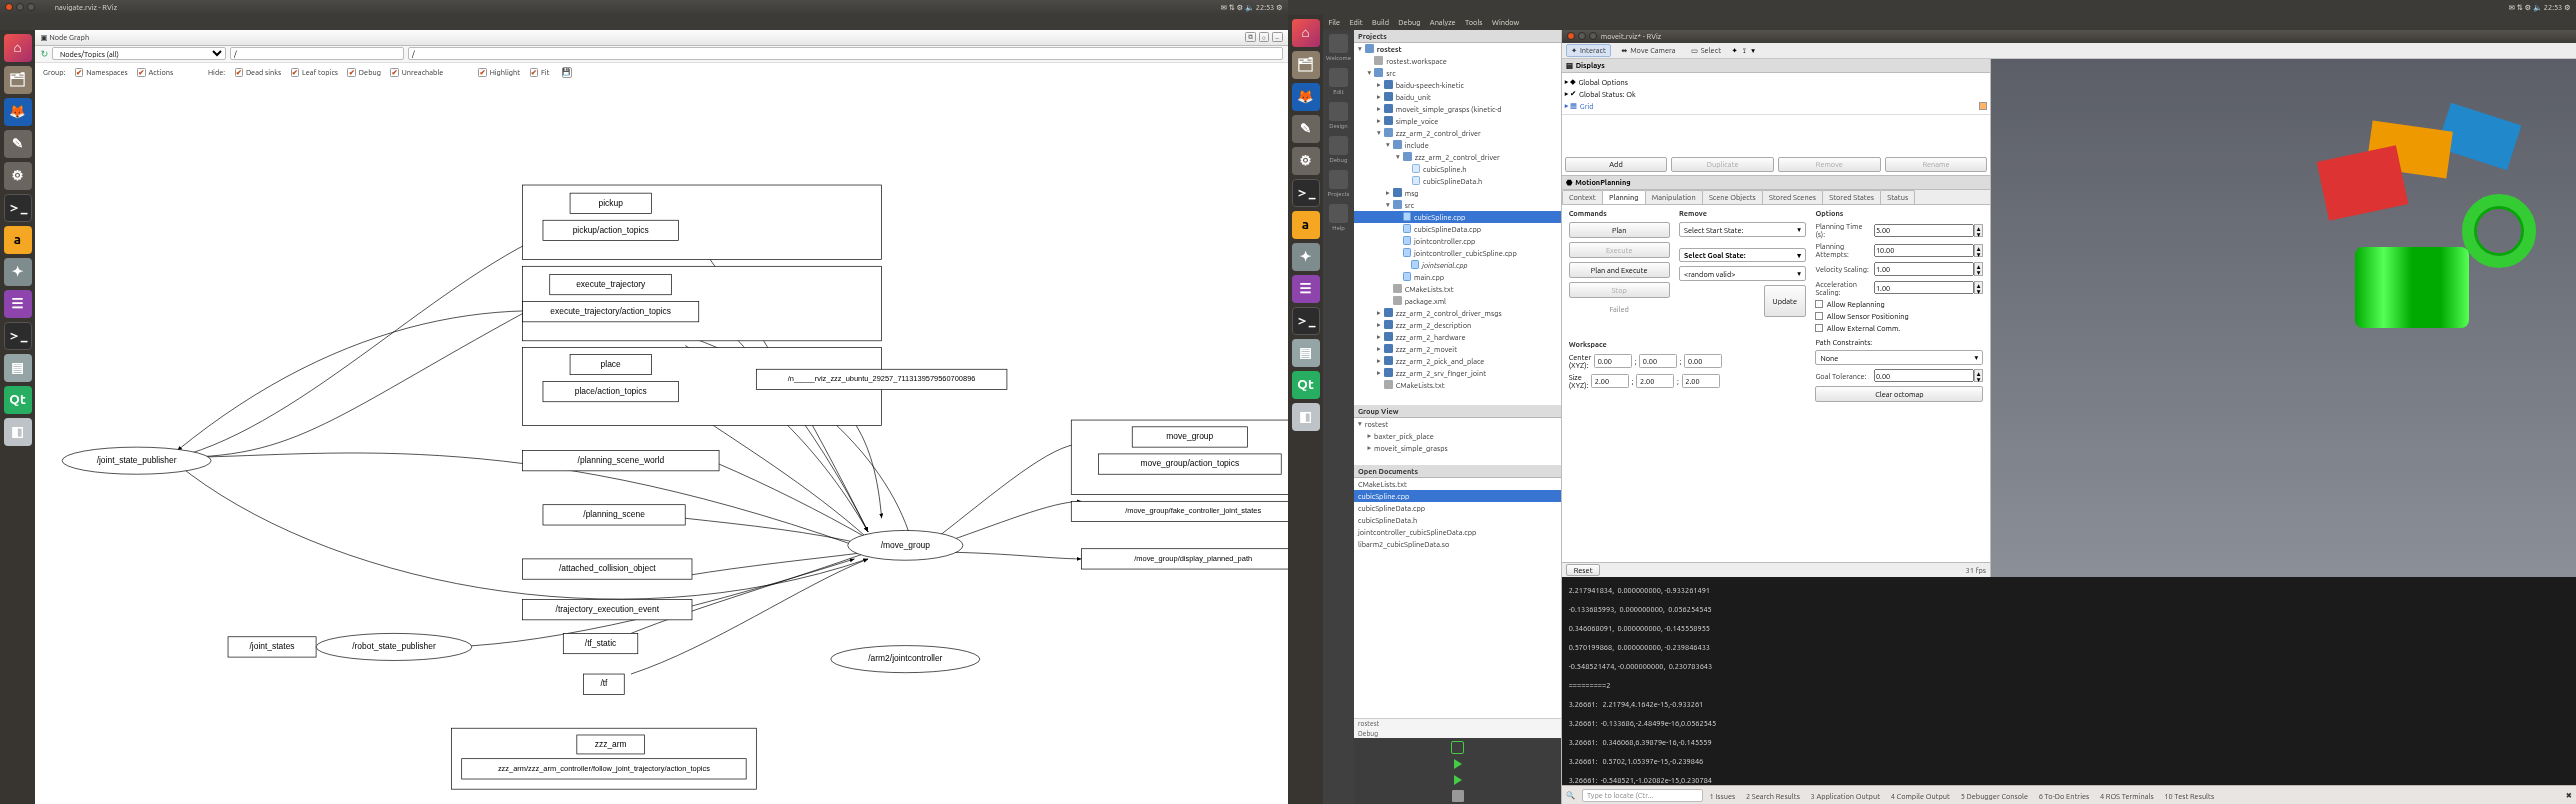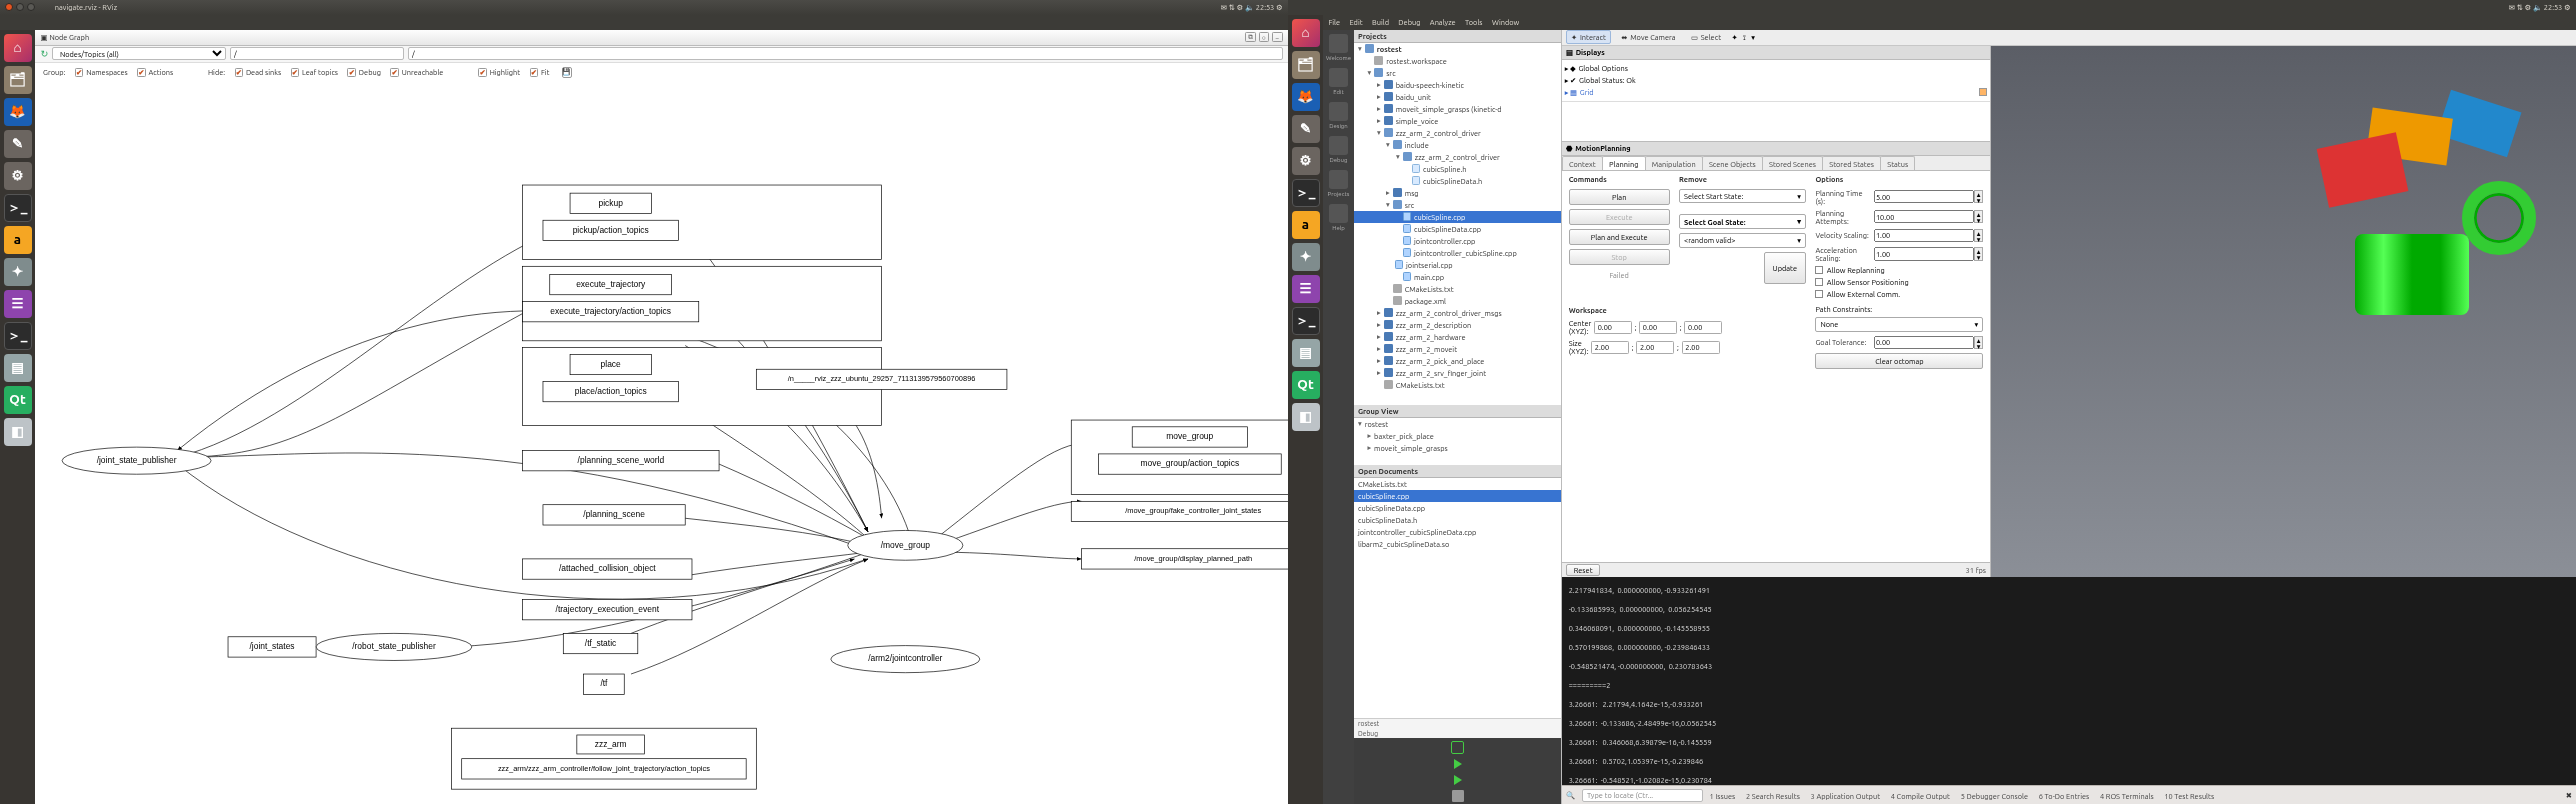--- a/index.html
+++ b/index.html
@@ -434,21 +434,21 @@
             <div class="tree-row" style="padding-left: 42px;">
               <span class="arrow"></span>
               <span class="fic cpp"></span>
               <span>jointcontroller.cpp</span>
             </div>
             <div class="tree-row" style="padding-left: 42px;">
               <span class="arrow"></span>
               <span class="fic cpp"></span>
               <span>jointcontroller_cubicSpline.cpp</span>
             </div>
-            <div class="tree-row" style="padding-left: 34px;">
+            <div class="tree-row" style="padding-left: 50px; font-style: italic;">
               <span class="arrow"></span>
               <span class="fic cpp"></span>
               <span>jointserial.cpp</span>
             </div>
             <div class="tree-row" style="padding-left: 42px;">
               <span class="arrow"></span>
               <span class="fic cpp"></span>
               <span>main.cpp</span>
             </div>
             <div class="tree-row" style="padding-left: 32px;">
@@ -528,20 +528,28 @@
         <div style="height:67px;background:#3d3d3d;display:flex;flex-direction:column;align-items:center;justify-content:space-around">
           <div style="width:13.4px;height:13.4px;border:1.3px solid #4c4;border-radius:2px"></div>
           <div style="width:0;height:0;border-left:8px solid #4c4;border-top:5.4px solid transparent;border-bottom:5.4px solid transparent"></div>
           <div style="width:0;height:0;border-left:8px solid #4c4;border-top:5.4px solid transparent;border-bottom:5.4px solid transparent;position:relative"></div>
           <div style="width:12px;height:12px;background:#999;border-radius:1.3px"></div>
         </div>
       </div>
 
       <div style="flex:1;display:flex;flex-direction:column">
         <div class="rviz-outer">
+          <div class="rviz-title">
+            <div class="win-btns">
+                <div class="win-btn close"></div>
+                <div class="win-btn"></div>
+                <div class="win-btn"></div>
+              </div>
+            <span>moveit.rviz* - RViz</span>
+          </div>
           <div class="rviz-toolbar">
             <div class="rviz-tb-btn active">✦ <span>Interact</span></div>
             <div class="rviz-tb-btn">⬌ <span>Move Camera</span></div>
             <div class="rviz-tb-btn">▭ <span>Select</span></div>
             <span>✦</span>
             <span>⟟</span>
             <span>▾</span>
           </div>
           <div class="rviz-main">
             <div class="rviz-left">
@@ -560,20 +568,26 @@
                       <span>Global Status: Ok</span>
                     </div>
                   <div class="dp-row" style="color:#3366cc">
                       <span>▸ ▦</span>
                       <span>Grid</span>
                       <span style="flex:1"></span>
                       <span class="sq" style="background:#ffb566"></span>
                     </div>
                 </div>
                 <div style="height:40px;border-top:0.7px solid #ddd;background:#fff"></div>
+                <div class="dp-btns">
+                  <button>Add</button>
+                  <button disabled="">Duplicate</button>
+                  <button disabled="">Remove</button>
+                  <button disabled="">Rename</button>
+                </div>
               </div>
               <div class="mp-panel">
                 <div class="dp-hdr">
                     <span style="margin-right:2.7px">⬣</span>
                     <span>MotionPlanning</span>
                   </div>
                 <div class="mp-tabs" id="mp-tabs">
                     <div class="mp-tab">Context</div>
                     <div class="mp-tab active">Planning</div>
                     <div class="mp-tab">Manipulation</div>

